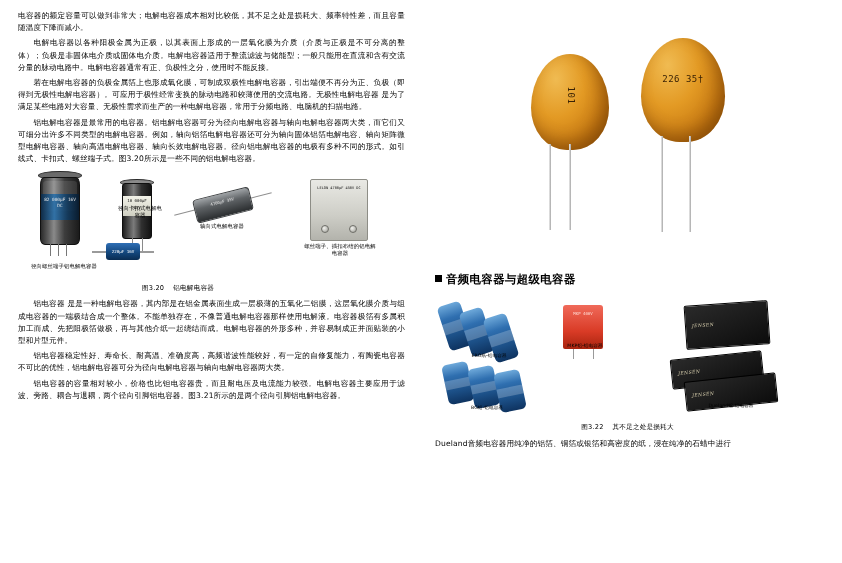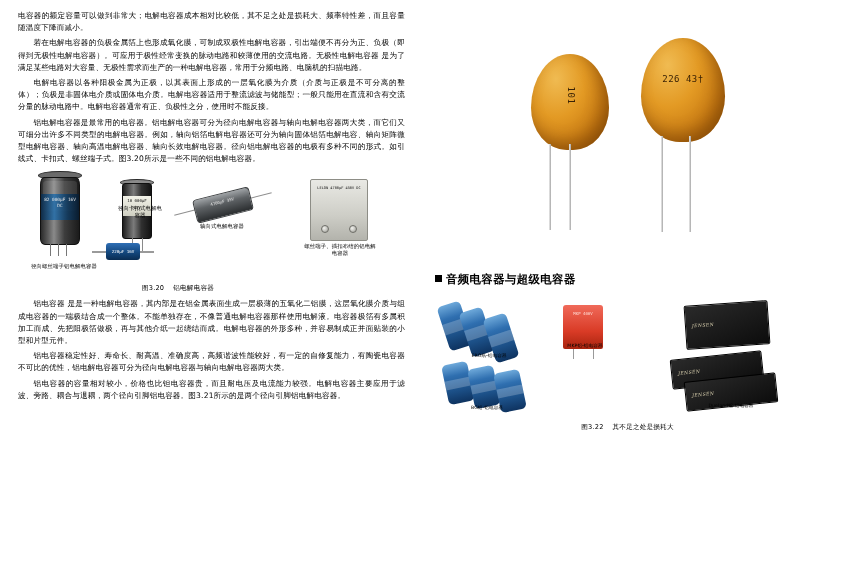--- a/index.html
+++ b/index.html
@@ -299,22 +299,22 @@
   }
 </style>
 </head>
 <body>
 
 <div class="page">
 
   <div class="col col-left">
 
     <p class="body noindent">电容器的额定容量可以做到非常大；电解电容器成本相对比较低，其不足之处是损耗大、频率特性差，而且容量随温度下降而减小。</p>
+    <p class="body">电解电容器以各种阳极金属为正极，以其表面上形成的一层氧化膜为介质（介质与正极是不可分离的整体）；负极是非固体电介质或固体电介质。电解电容器适用于整流滤波与储能型；一般只能用在直流和含有交流分量的脉动电路中。电解电容器通常有正、负极性之分，使用时不能反接。</p>
     <p class="body">若在电解电容器的负极金属箔上也形成氧化膜，可制成双极性电解电容器，引出端便不再分为正、负极（即得到无极性电解电容器）。可应用于极性经常变换的脉动电路和较薄使用的交流电路。无极性电解电容器 是为了满足某些电路对大容量、无极性需求而生产的一种电解电容器，常用于分频电路、电脑机的扫描电路。</p>
-    <p class="body">电解电容器以各种阳极金属为正极，以其表面上形成的一层氧化膜为介质（介质与正极是不可分离的整体）；负极是非固体电介质或固体电介质。电解电容器适用于整流滤波与储能型；一般只能用在直流和含有交流分量的脉动电路中。电解电容器通常有正、负极性之分，使用时不能反接。</p>
     <p class="body">铝电解电容器是最常用的电容器。铝电解电容器可分为径向电解电容器与轴向电解电容器两大类，而它们又可细分出许多不同类型的电解电容器。例如，轴向铝箔电解电容器还可分为轴向固体铝箔电解电容、轴向矩阵微型电解电容器、轴向高温电解电容器、轴向长效电解电容器。径向铝电解电容器的电极有多种不同的形式。如引线式、卡扣式、螺丝端子式。图3.20所示是一些不同的铝电解电容器。</p>
 
     <div class="fig320">
 
       <div class="can-big-top"></div>
       <div class="can-big">
         <div class="can-big-band"></div>
         <div class="can-big-txt">82 000μF
 16V DC</div>
       </div>
@@ -371,21 +371,21 @@
   </div>
 
   <div class="col col-right">
 
     <div class="fig321">
       <div class="drop d1">
         <div class="code rot">101</div>
       </div>
       <div class="drop d2">
         <div class="code">226
-43†</div>
+35†</div>
       </div>
       <div class="lead l1"></div>
       <div class="lead l2"></div>
       <div class="lead l3"></div>
       <div class="lead l4"></div>
     </div>
 
 
     <h2 class="section">
       <span class="marker"></span><span>音频电容器与超级电容器</span>
@@ -434,14 +434,15 @@
       <div class="blackbox" style="left:250px; top:80px; width:92px; height:30px; transform:rotate(-6deg);">
         <div class="logo">JENSEN</div>
       </div>
       <div class="f322lbl" style="left:248px; top:106px; width:96px;">Dueland铝-铝电容器</div>
     </div>
 
     <div class="fig-caption" style="margin-top:6px;">
       <span class="num">图3.22</span><span>其不足之处是损耗大</span>
     </div>
 
+    <p class="body noindent" style="margin-top:6px;">Dueland音频电容器用纯净的铝箔、铜箔或银箔和高密度的纸，浸在纯净的石蜡中进行</p>
   </div>
 </div>
 
 </body></html>

